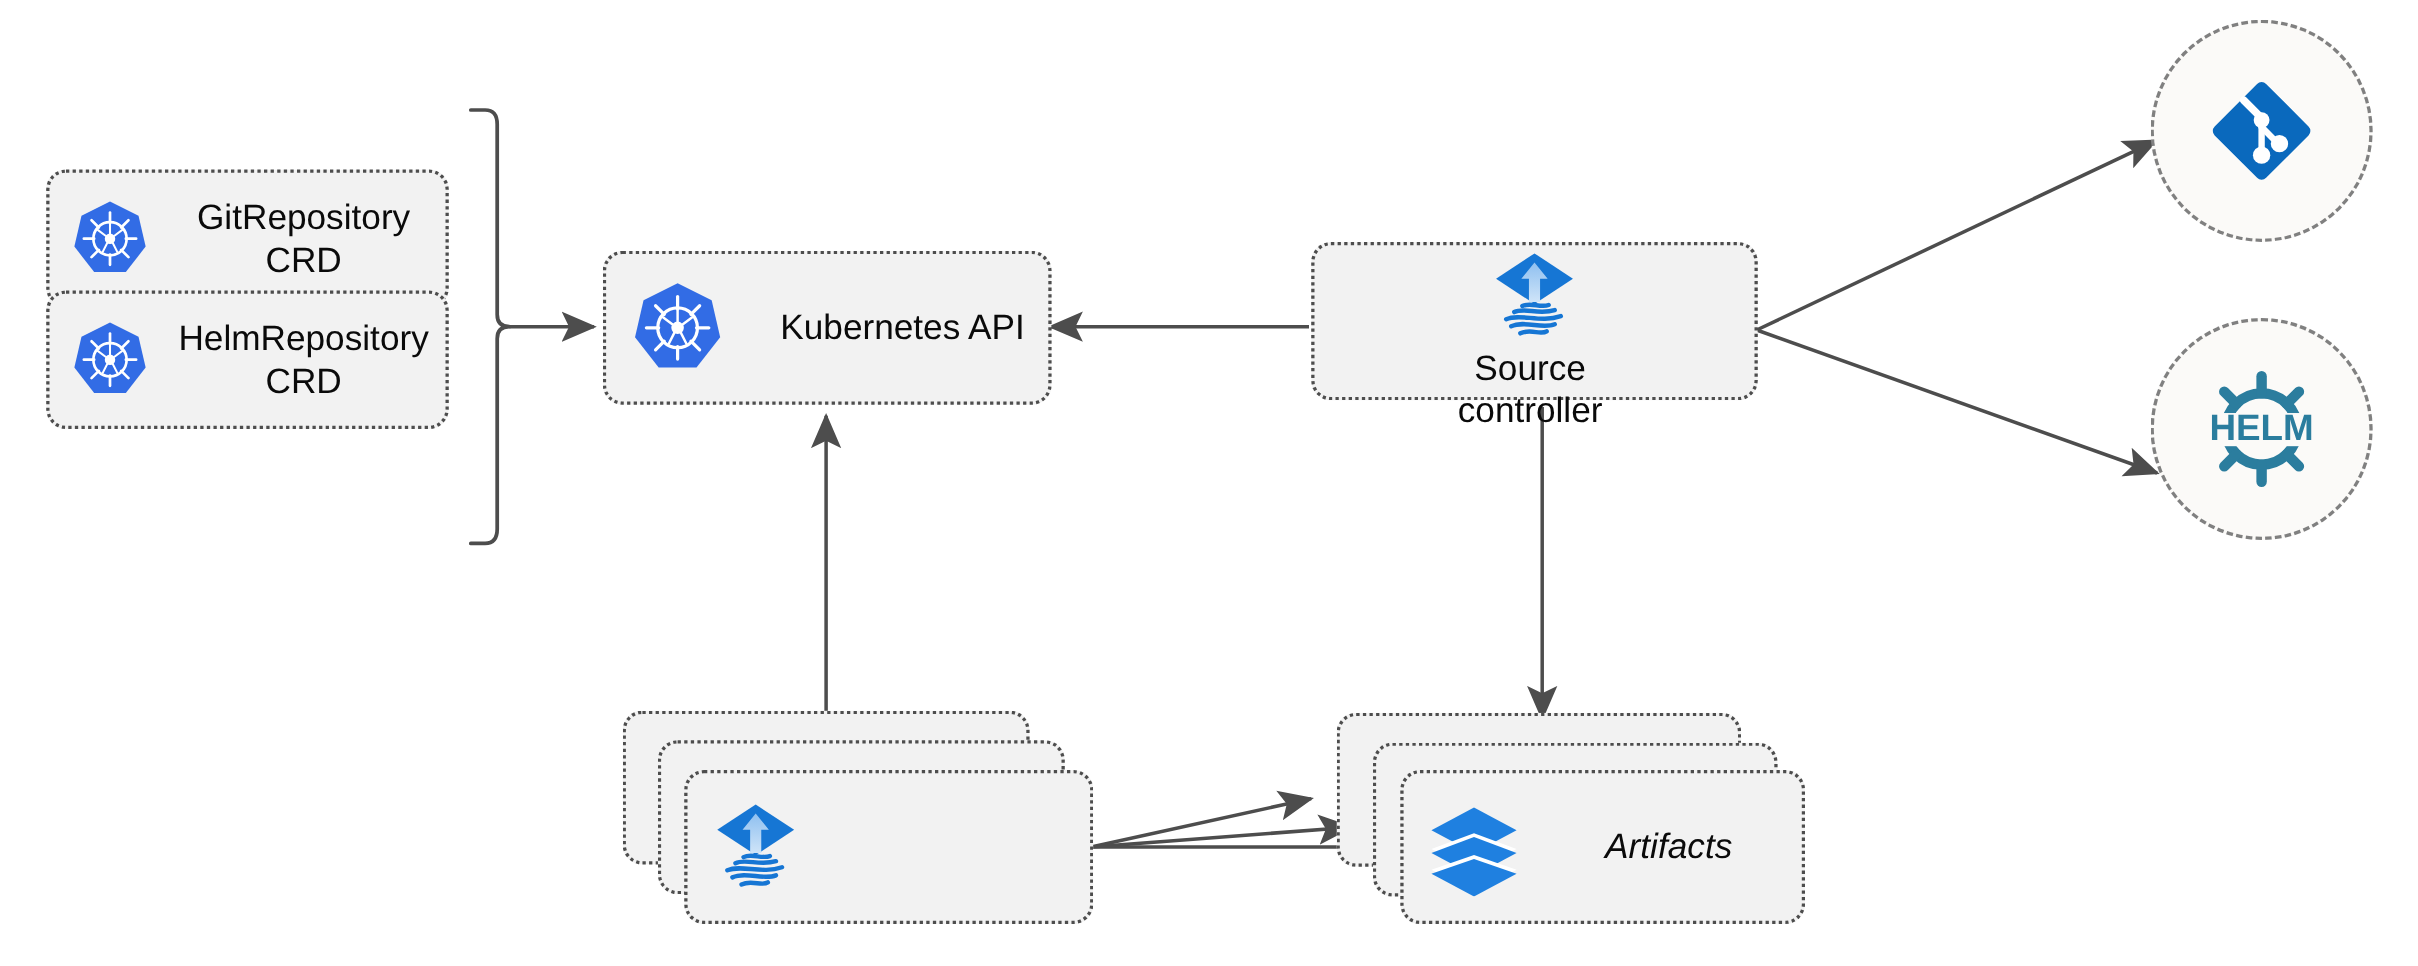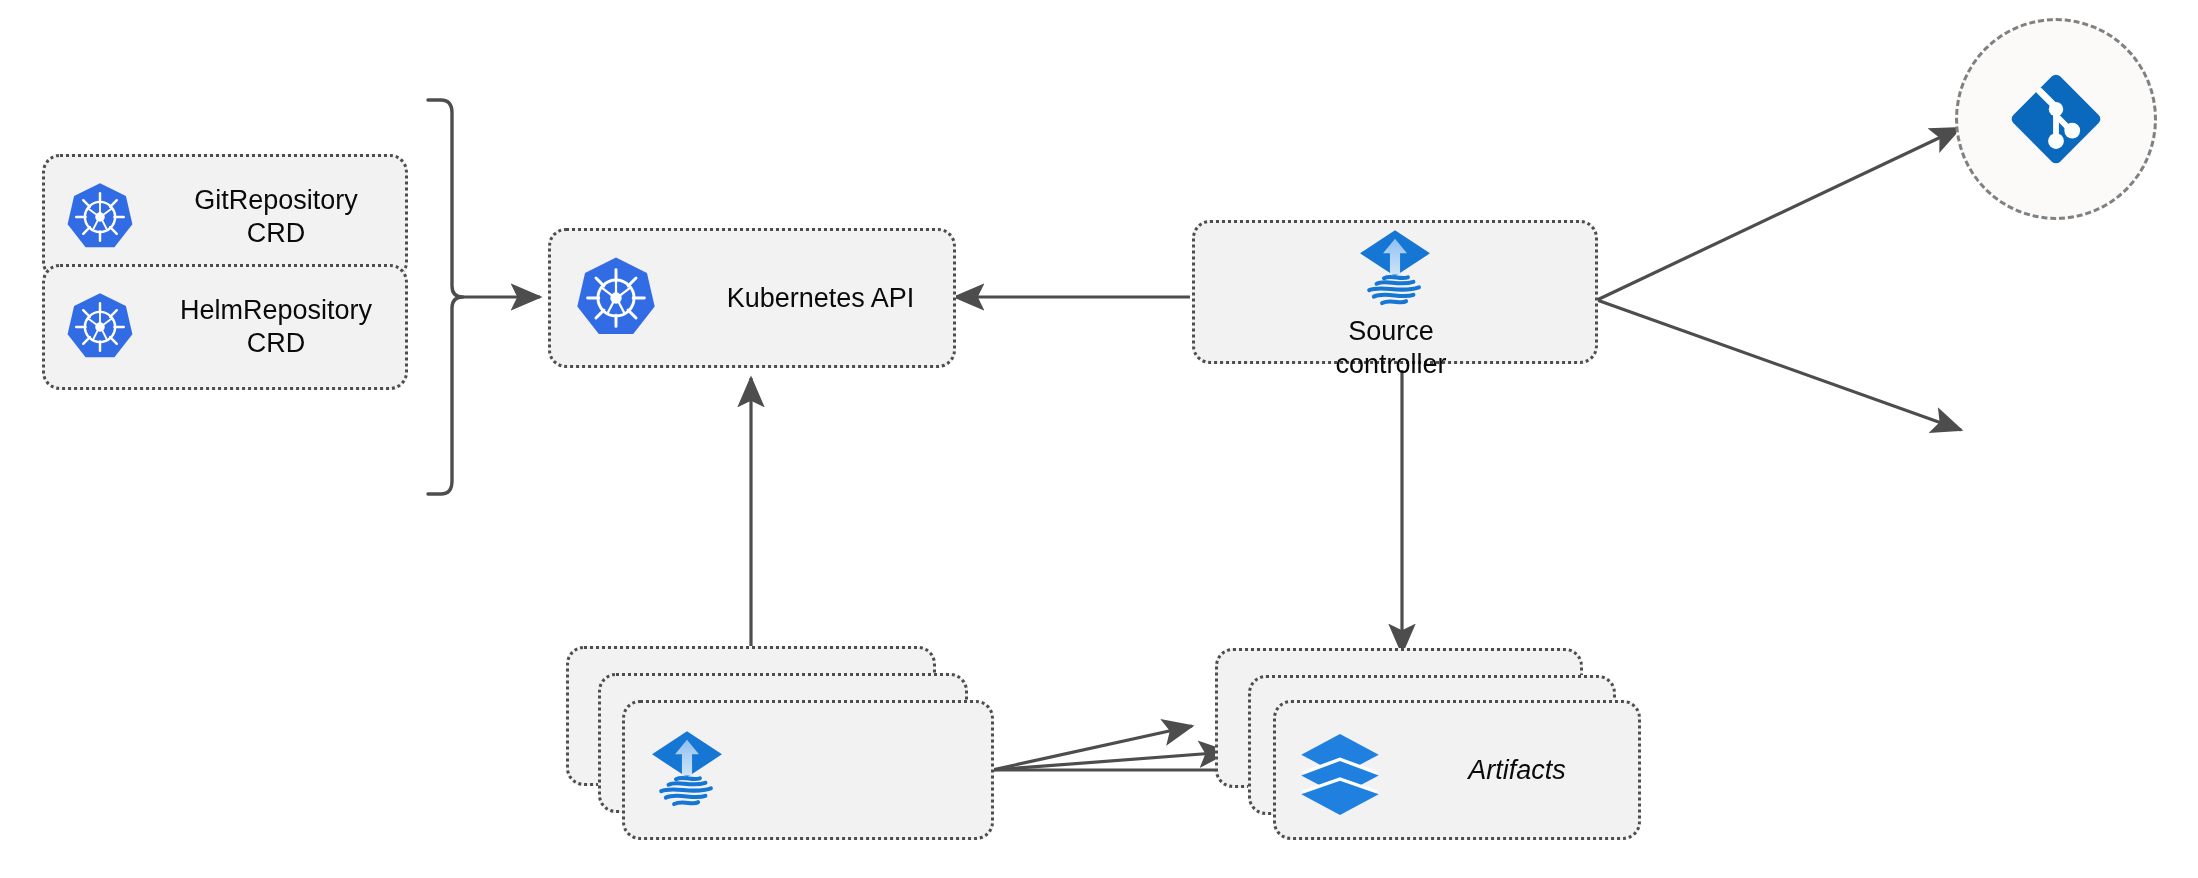--- a/index.html
+++ b/index.html
@@ -27,21 +27,21 @@
     background: #f2f2f2;
     border: 3px dotted #4d4d4d;
     border-radius: 18px;
     display: flex;
     align-items: center;
     justify-content: flex-start;
     z-index: 5;
   }
   .node .label {
     color: #0a0a0a;
-    font-size: 27px;
+    font-size: 32px;
     line-height: 1.22;
     text-align: center;
     white-space: pre-line;
     flex: 1 1 auto;
     padding-right: 8px;
   }
   .node .icon-slot {
     flex: 0 0 auto;
     display: flex;
     align-items: center;
@@ -287,14 +287,33 @@
         <g fill="#ffffff">
           <circle cx="50" cy="41.5" r="6.2"></circle>
           <circle cx="50" cy="69" r="6.8"></circle>
           <circle cx="64" cy="60" r="6.8"></circle>
         </g>
         <line x1="36" y1="26" x2="50" y2="40" stroke="#ffffff" stroke-width="6" stroke-linecap="round"></line>
       </svg>
     </span>
   </div>
 
+  <div class="circle-node" style="left:1955px; top:289px; width:202px; height:202px;">
+    <span style="display:flex; position:relative;">
+      <svg width="134" height="134" viewBox="0 0 120 120" xmlns="http://www.w3.org/2000/svg">
+        <g stroke="#2b7d9e" fill="none" stroke-width="8.5" stroke-linecap="round">
+          <circle cx="60" cy="60" r="29"></circle>
+          <line x1="60" y1="17" x2="60" y2="31"></line>
+          <line x1="60" y1="89" x2="60" y2="103"></line>
+          <line x1="17" y1="60" x2="31" y2="60"></line>
+          <line x1="89" y1="60" x2="103" y2="60"></line>
+          <line x1="29.6" y1="29.6" x2="39.5" y2="39.5"></line>
+          <line x1="80.5" y1="80.5" x2="90.4" y2="90.4"></line>
+          <line x1="90.4" y1="29.6" x2="80.5" y2="39.5"></line>
+          <line x1="39.5" y1="80.5" x2="29.6" y2="90.4"></line>
+        </g>
+        <rect x="8" y="47" width="104" height="27" fill="#fbfaf8"></rect>
+        <text x="60" y="69" text-anchor="middle" font-family="Liberation Sans, sans-serif" font-size="30" font-weight="bold" fill="#2b7d9e">HELM</text>
+      </svg>
+    </span>
+  </div>
 
 </div>
 
 </body></html>

